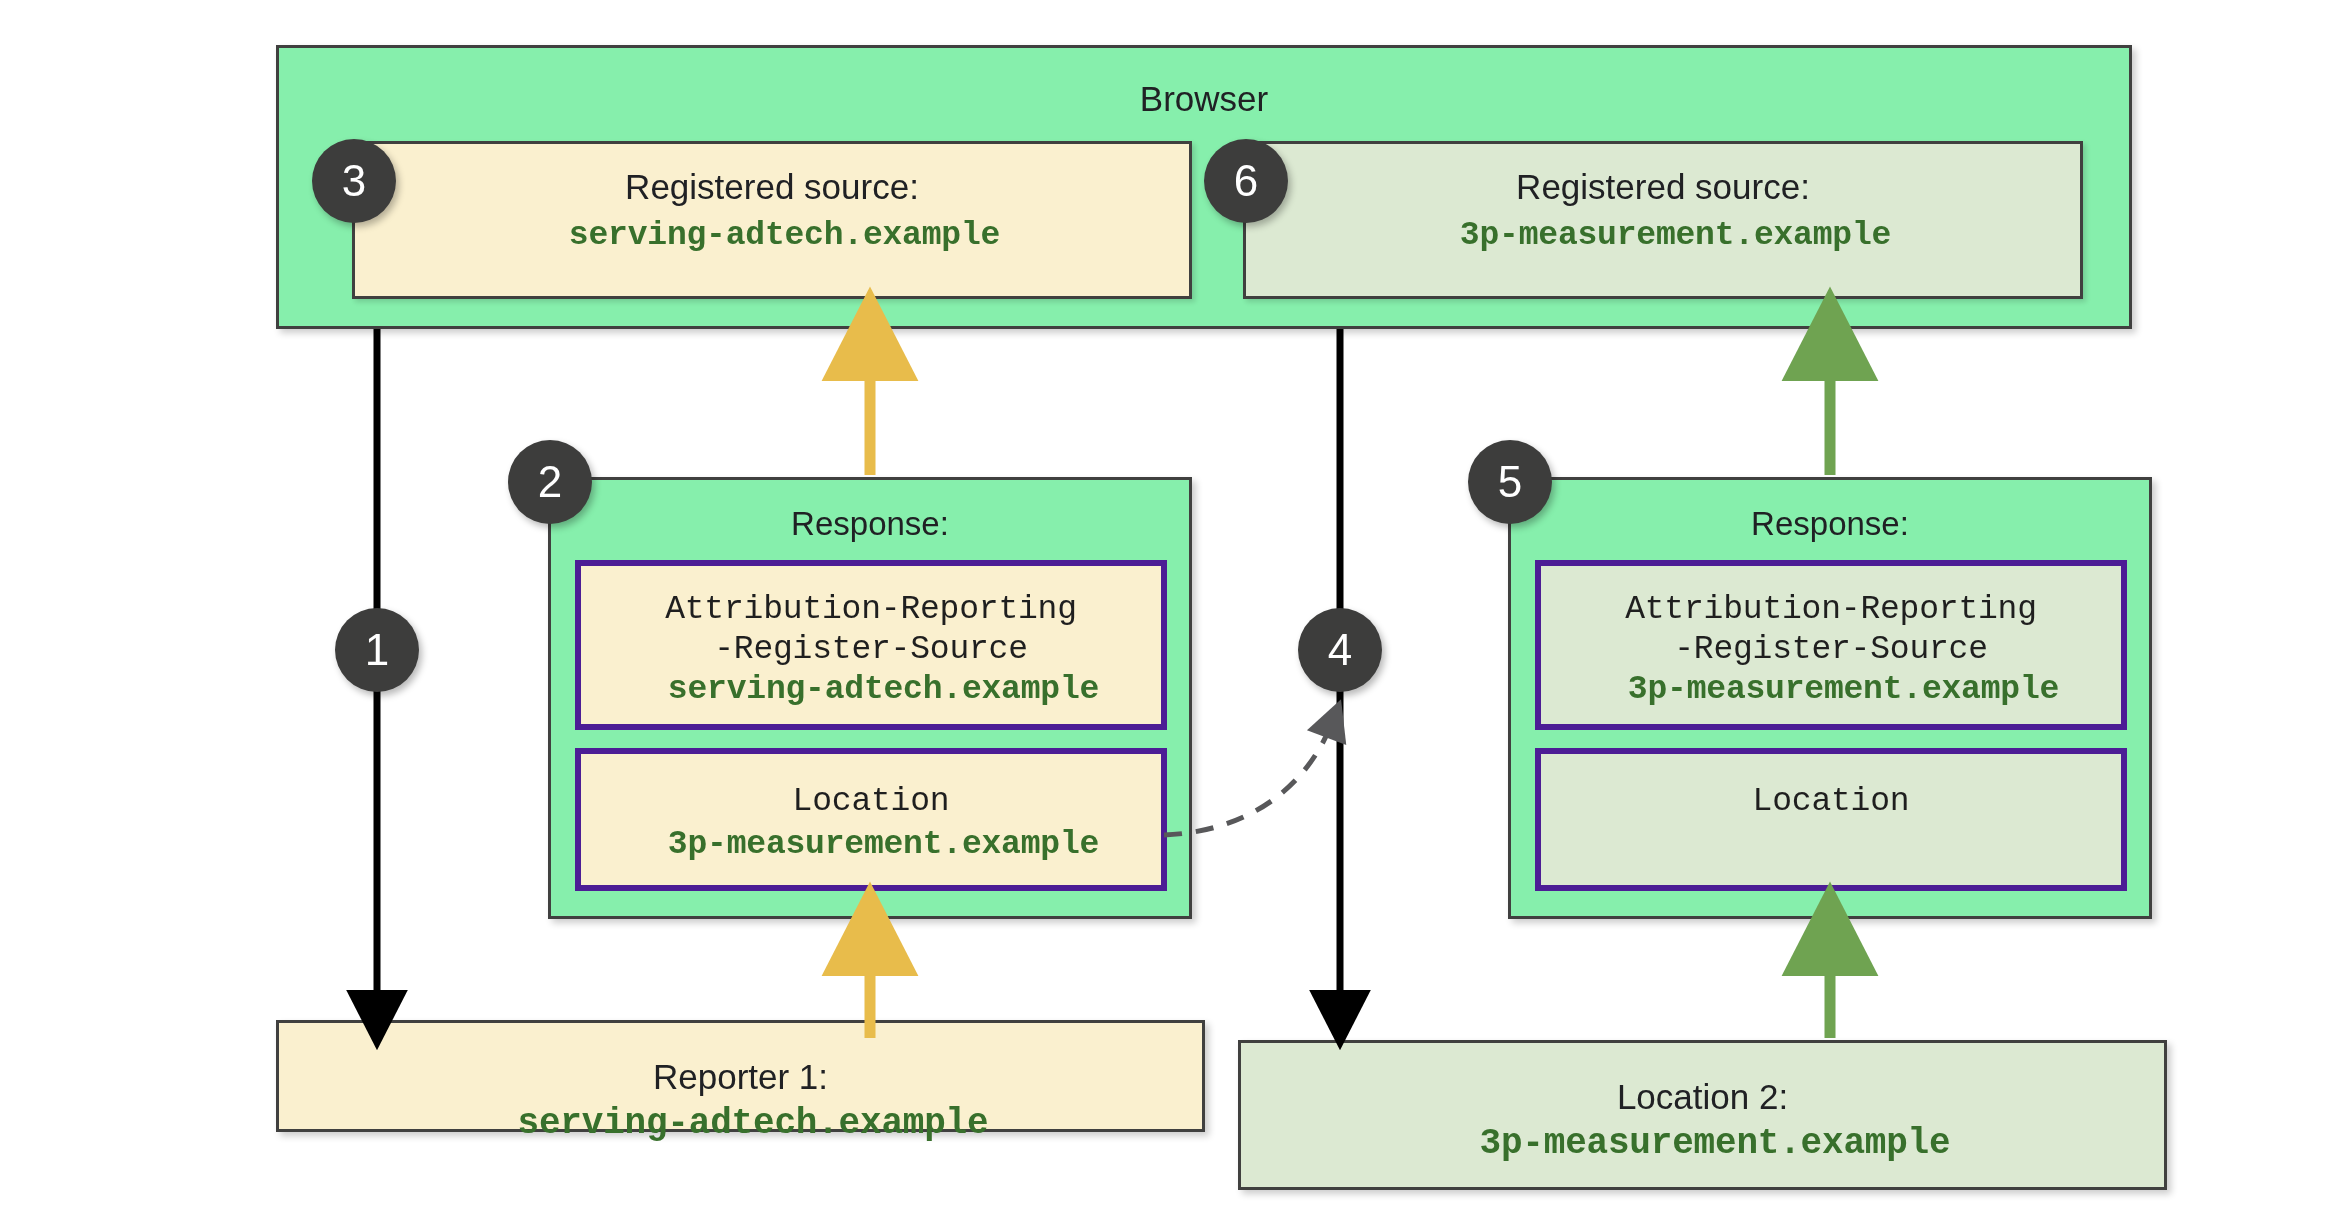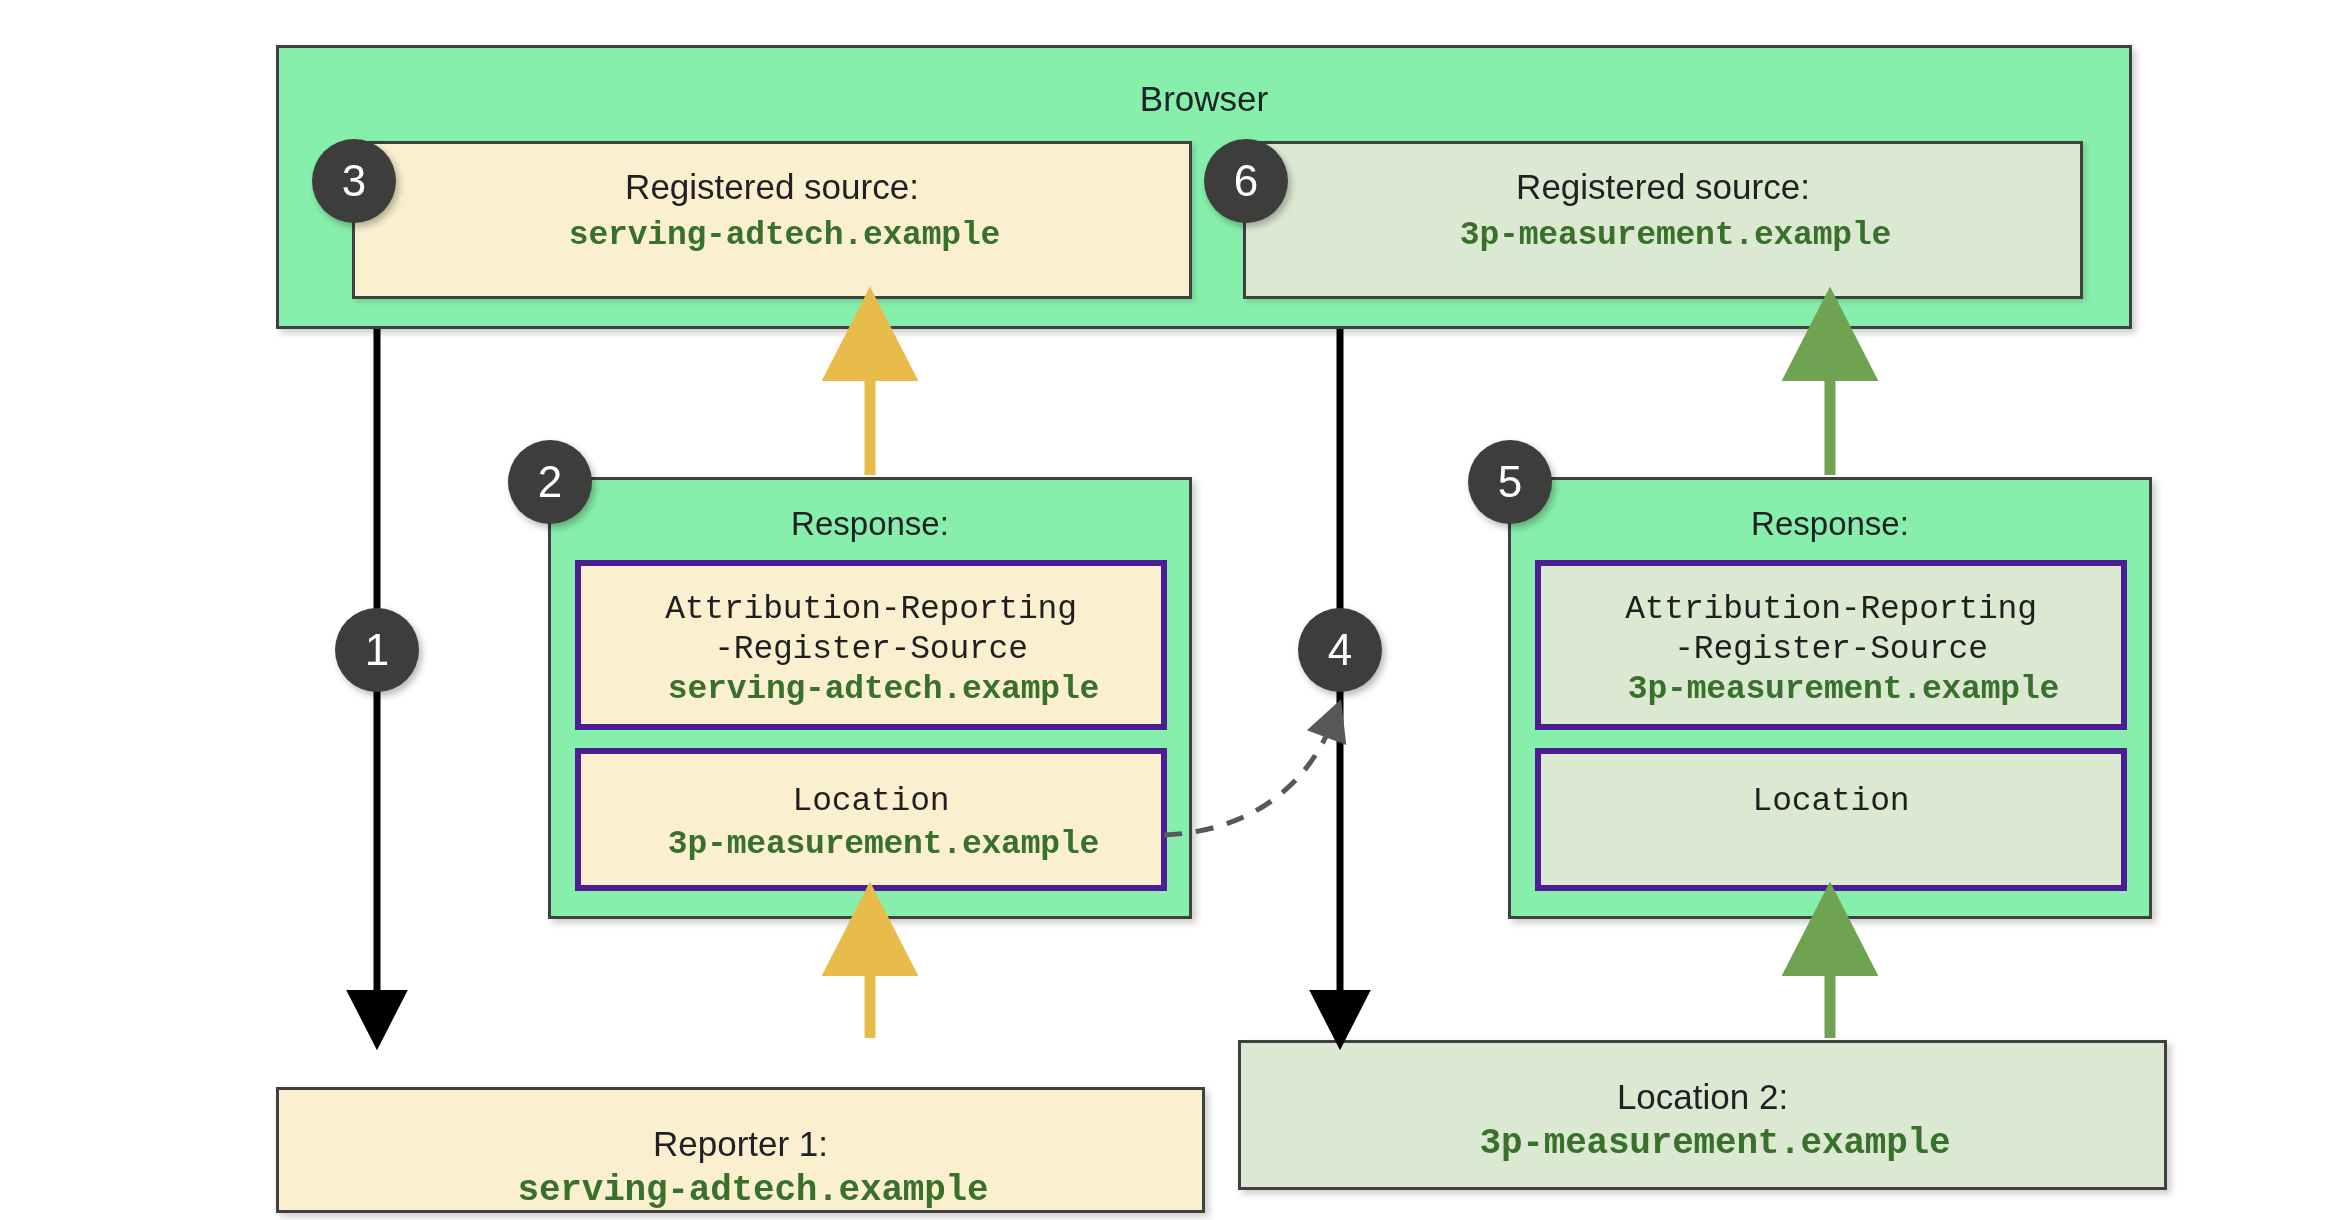--- a/index.html
+++ b/index.html
@@ -144,21 +144,21 @@
       <div class="label mono-plain ctr" style="top:25px;">Attribution-Reporting</div>
       <div class="label mono-plain ctr" style="top:65px;">-Register-Source</div>
       <div class="label mono ctr" style="top:105px;">3p-measurement.example</div>
     </div>
 
     <div class="inner-box green" style="left:24px; top:268px; width:592px; height:143px;">
       <div class="label mono-plain ctr" style="top:29px;">Location</div>
     </div>
   </div>
 
-  <div class="box yellow" style="left:276px; top:1087px; width:929px; height:126px;">
+  <div class="box yellow" style="left:276px; top:1020px; width:929px; height:112px;">
     <div class="label title-plain ctr" style="top:33px;">Reporter 1:</div>
     <div class="label mono ctr" style="top:80px; font-size:36px;">serving-adtech.example</div>
   </div>
 
   <div class="box green" style="left:1238px; top:1040px; width:929px; height:150px;">
     <div class="label title-plain ctr" style="top:33px;">Location 2:</div>
     <div class="label mono ctr" style="top:80px; font-size:36px;">3p-measurement.example</div>
   </div>
 
   <svg class="arrows" viewBox="0 0 2352 1220" xmlns="http://www.w3.org/2000/svg">

